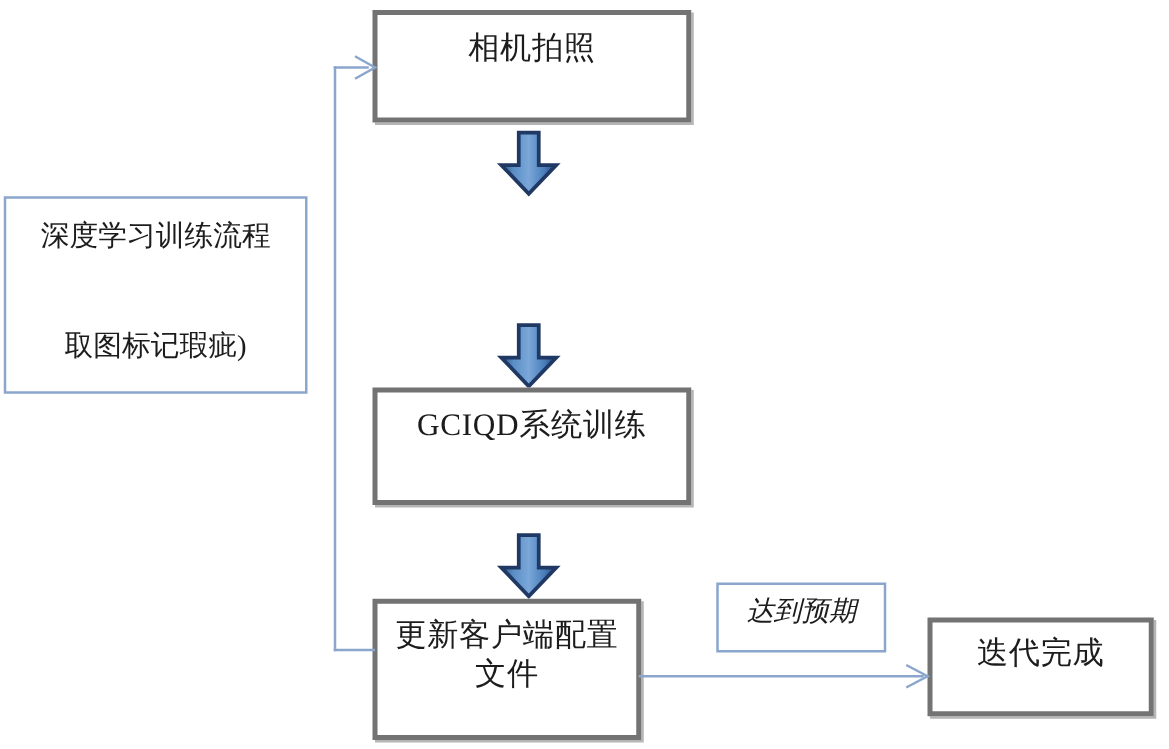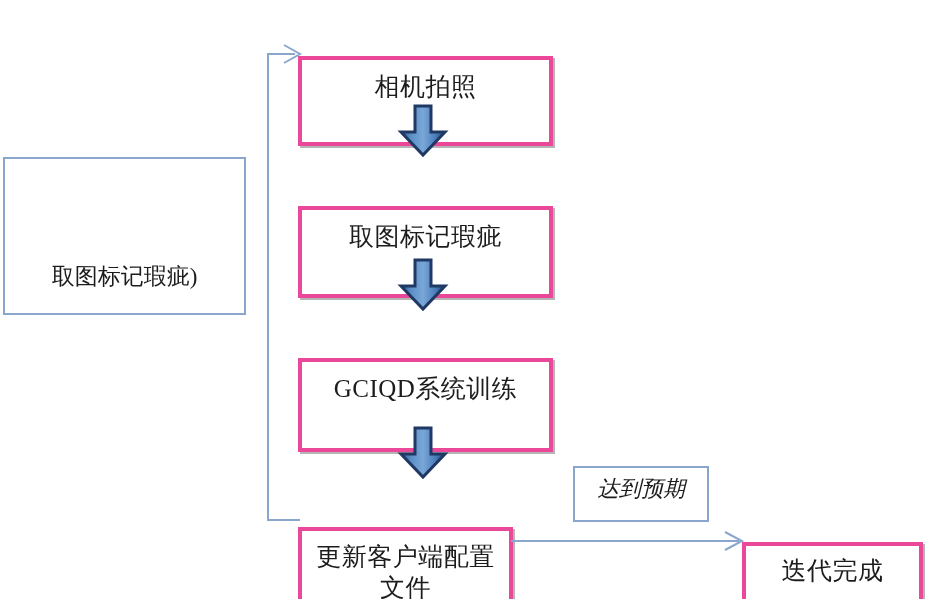--- a/index.html
+++ b/index.html
@@ -14,23 +14,22 @@
     background: #ffffff;
     overflow: hidden;
     font-family: "Liberation Serif", "DejaVu Serif", serif;
   }
 
   
   .proc-box {
     position: absolute;
     box-sizing: border-box;
     background: #ffffff;
-    border: 4px solid #ec4899;
+    border: 4px solid #737373;
     box-shadow: 2px 2px 0 0 rgba(120,120,120,0.55);
-    margin-top: 48px;
   }
   .proc-label {
     position: absolute;
     left: 0;
     right: 0;
     text-align: center;
     color: #1c1c1c;
     font-size: 25px;
     line-height: 1.22;
     letter-spacing: 0.5px;
@@ -69,43 +68,41 @@
   .conn-v { width: 2px; }
 
   .arrow-svg { position: absolute; overflow: visible; }
 </style>
 </head>
 <body>
 
 <div id="canvas">
 
   <div class="thin-box" style="left:3px; top:157px; width:243px; height:158px;">
+    <div class="thin-label" style="top:12px;">深度学习训练流程</div>
     <div class="thin-label" style="top:100px;">取图标记瑕疵)</div>
   </div>
 
   <div class="proc-box" style="left:298px; top:8px; width:255px; height:90px;">
     <div class="proc-label" style="top:12px;">相机拍照</div>
   </div>
 
   <svg class="block-arrow" width="56" height="54" viewBox="0 0 56 54" style="left:395px; top:104px;">
     <defs>
       <linearGradient id="ag1" x1="0" y1="0" x2="1" y2="0">
         <stop offset="0%" stop-color="#2d5480"></stop>
         <stop offset="22%" stop-color="#5b8ec6"></stop>
         <stop offset="50%" stop-color="#7aa7d8"></stop>
         <stop offset="78%" stop-color="#4a7ebb"></stop>
         <stop offset="100%" stop-color="#27466d"></stop>
       </linearGradient>
     </defs>
     <polygon points="20,2 36,2 36,28 50,28 28,51 6,28 20,28" fill="url(#ag1)" stroke="#1f3864" stroke-width="3" stroke-linejoin="miter"></polygon>
   </svg>
 
-  <div class="proc-box" style="left:298px; top:158px; width:255px; height:92px;">
-    <div class="proc-label" style="top:12px;">取图标记瑕疵</div>
-  </div>
 
   <svg class="block-arrow" width="56" height="54" viewBox="0 0 56 54" style="left:395px; top:258px;">
     <defs>
       <linearGradient id="ag2" x1="0" y1="0" x2="1" y2="0">
         <stop offset="0%" stop-color="#2d5480"></stop>
         <stop offset="22%" stop-color="#5b8ec6"></stop>
         <stop offset="50%" stop-color="#7aa7d8"></stop>
         <stop offset="78%" stop-color="#4a7ebb"></stop>
         <stop offset="100%" stop-color="#27466d"></stop>
       </linearGradient>

